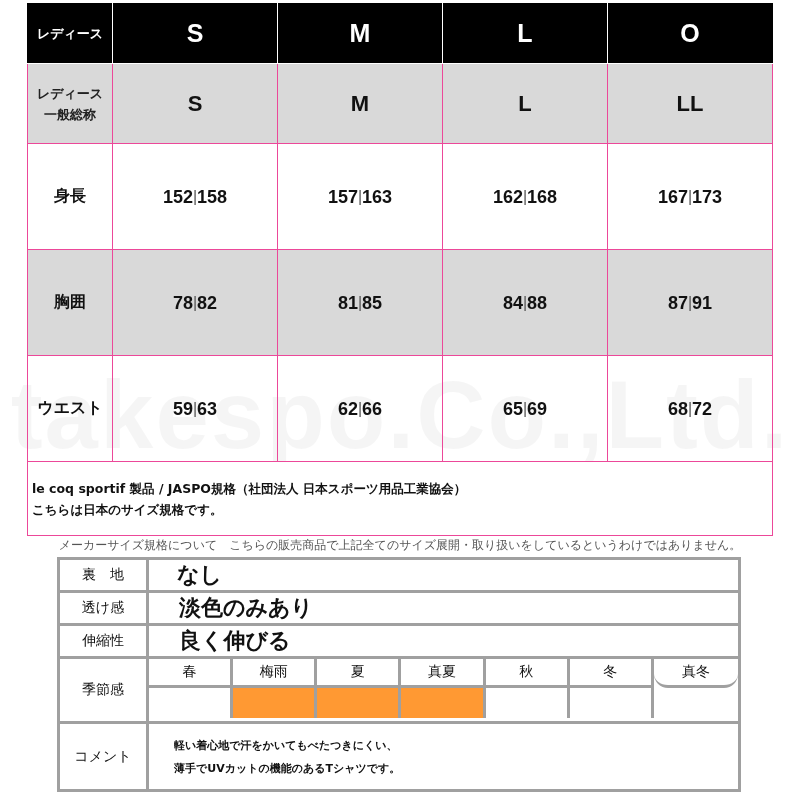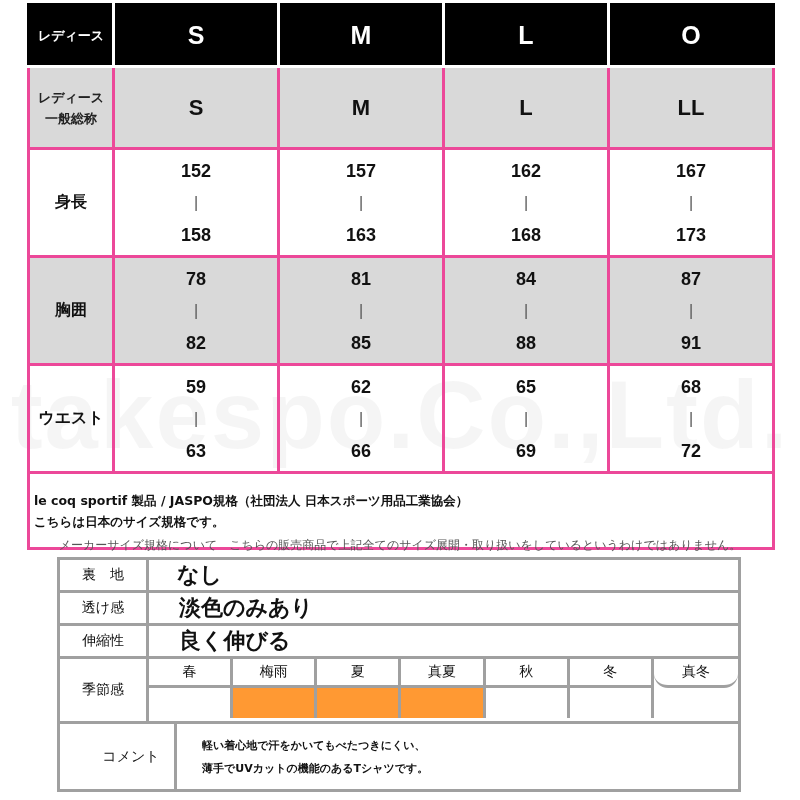--- a/index.html
+++ b/index.html
@@ -2,35 +2,35 @@
 <html><head>
 <meta charset="utf-8">
 <style>
   html, body { margin:0; padding:0; background:#ffffff; }
   body { width:800px; height:800px; position:relative; overflow:hidden;
          font-family: "DejaVu Sans", "Liberation Sans", sans-serif; color:#111; }
 
   
   .size-table { position:absolute; left:27px; top:3px; width:746px;
                 border-collapse:collapse; table-layout:fixed; }
-  .size-table td { border:3px solid #ec4899; text-align:center; vertical-align:middle; padding:0; }
+  .size-table td { border:1px solid #ec4899; text-align:center; vertical-align:middle; padding:0; }
   .size-table col.c0 { width:85px; }
   .size-table col.cx { width:165px; }
   .row-head td { background:#000; color:#fff; height:59px; border-color:#fff; border-top-color:#000; }
   .row-head td:first-child { border-left-color:#000; }
   .row-head td:last-child { border-right-color:#000; }
   .row-head .size { font-family:"Liberation Sans", sans-serif; font-weight:bold; font-size:25px; }
   .row-head .lbl { font-weight:bold; font-size:13px; }
   .row-general td { background:#d9d9d9; height:79px; }
   .row-general .lbl { font-weight:bold; font-size:13px; line-height:21px; color:#222; }
   .row-general .size { font-family:"Liberation Sans", sans-serif; font-weight:bold; font-size:22px; }
   .row-meas td { height:105px; }
   .row-meas.gray td { background:#d9d9d9; }
   .row-meas .lbl { font-weight:bold; font-size:16px; }
-  .range { display:flex; flex-direction:column; align-items:center; justify-content:center;
+  .range { display:flex; flex-direction:row; align-items:center; justify-content:center;
            font-family:"Liberation Sans", sans-serif; font-weight:bold; font-size:18px; line-height:32px; }
   .range .bar { font-weight:normal; color:#555; font-size:16px; }
   .row-note td { height:73px; text-align:left; padding-left:4px; background:#fff; }
   .note-line { font-size:12.5px; font-weight:bold; line-height:21px; }
 
   .watermark { position:absolute; left:0; top:360px; width:800px; text-align:center;
                font-family:"Liberation Sans", sans-serif; font-weight:bold; font-size:96px;
                color:rgba(0,0,0,0.04); letter-spacing:2px; pointer-events:none; white-space:nowrap; }
 
   .disclaimer { position:absolute; left:0; top:537px; width:800px; text-align:center;
@@ -44,21 +44,21 @@
                 justify-content:center; font-size:14px; color:#111; }
   .spec-value { flex:1; display:flex; align-items:center; padding-left:30px; font-weight:bold; font-size:22px; }
   .r1 { height:30px; } .r2 { height:30px; } .r3 { height:30px; }
   .r1 .spec-value { padding-left:28px; }
   .season-row { height:62px; }
   .season-grid { flex:1; display:grid; grid-template-columns: repeat(7, 1fr); grid-template-rows: 29px 30px; }
   .season-cell { border-right:3px solid #a0a0a0; display:flex; align-items:center; justify-content:center; font-size:14px; }
   .season-cell:nth-child(7n) { border-right:none;border-radius:14px; }
   .season-name { border-bottom:3px solid #a0a0a0; }
   .season-mark.on { background:#ff9933; }
-  .comment-row { height:65px;padding-left:28px; }
+  .comment-row { height:65px; }
   .comment-value { flex:1; padding-left:25px; display:flex; flex-direction:column; justify-content:center;
                    font-weight:bold; font-size:11px; line-height:23px; }
 </style>
 </head>
 <body>
 
 <div class="watermark">takespo.Co.,Ltd.</div>
 
 <table class="size-table">
   <colgroup>

